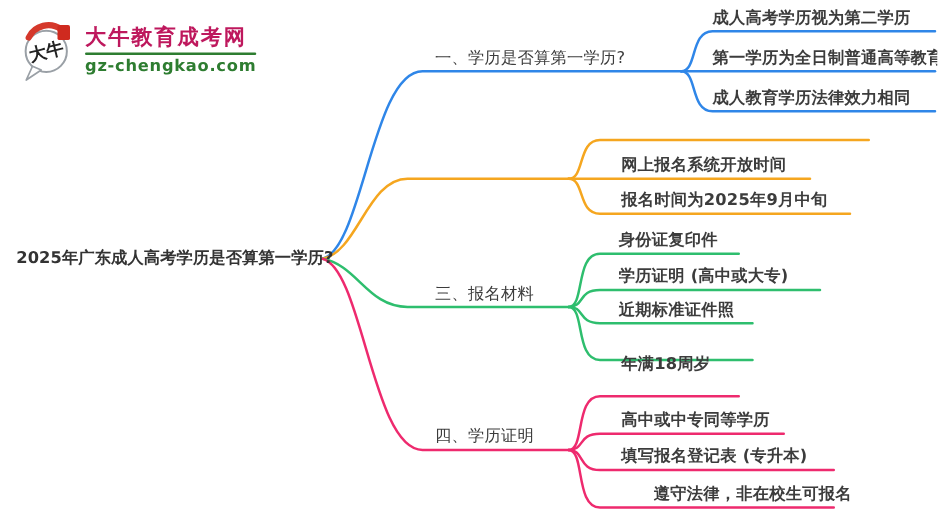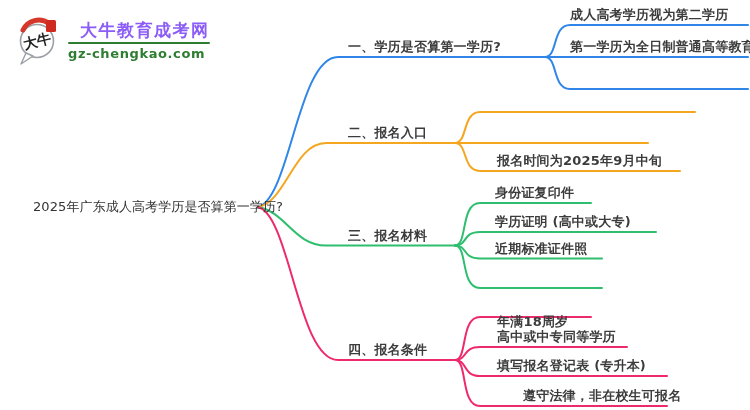--- a/index.html
+++ b/index.html
@@ -7,28 +7,28 @@
     position:relative;width:750px;height:410px;background:#ffffff;overflow:hidden;
     font-family:"DejaVu Sans","Liberation Sans",sans-serif;
   }
   .wires{position:absolute;left:0;top:0;}
   .node{
     position:absolute;white-space:nowrap;height:19px;line-height:19px;
     font-size:13px;color:#3c3c3c;font-weight:700;letter-spacing:0.2px;
   }
   .central{
     position:absolute;left:13px;top:197px;height:20px;line-height:20px;
-    white-space:nowrap;font-size:13px;color:#333333;font-weight:400;letter-spacing:0.1px;margin-left:20px;
+    white-space:nowrap;font-size:13px;color:#333333;font-weight:700;letter-spacing:0.1px;
   }
-  .blabel{font-weight:700;}
+  .blabel{font-weight:400;}
   .logo{position:absolute;left:16px;top:12px;display:flex;align-items:flex-start;}
   .logo-mark{display:block;}
   .logo-textcol{margin-left:6px;padding-top:8px;}
   .logo-name{
-    font-size:17px;font-weight:bold;color:#8b5cf6;letter-spacing:1.5px;line-height:20px;margin-left:12px;
+    font-size:17px;font-weight:bold;color:#be185d;letter-spacing:1.5px;line-height:20px;
   }
   .logo-divider{height:2px;background:#2e7d31;margin:2px 0 2px 0;border-radius:1px;}
   .logo-domain{
     font-size:13px;font-weight:bold;color:#2e7d31;letter-spacing:0.6px;line-height:15px;
   }
 </style>
 </head>
 <body>
 
 <div class="stage">
@@ -71,31 +71,32 @@
     <div class="logo-textcol">
       <div class="logo-name">大牛教育成考网</div>
       <div class="logo-divider"></div>
       <div class="logo-domain">gz-chengkao.com</div>
     </div>
   </header>
 
   <div class="central">2025年广东成人高考学历是否算第一学历?</div>
 
   <div class="node blabel" style="left:348px;top:37px">一、学历是否算第一学历?</div>
-  <div class="node blabel" style="left:348px;top:123px">二、报名入口</div>
   <div class="node blabel" style="left:348px;top:226px">三、报名材料</div>
-  <div class="node blabel" style="left:348px;top:340px">四、报名条件</div>
+  <div class="node blabel" style="left:348px;top:340px">四、学历证明</div>
 
   <div class="node" style="left:570px;top:5px">成人高考学历视为第二学历</div>
   <div class="node" style="left:570px;top:37px">第一学历为全日制普通高等教育</div>
+  <div class="node" style="left:570px;top:69px">成人教育学历法律效力相同</div>
 
+  <div class="node" style="left:497px;top:123px">网上报名系统开放时间</div>
   <div class="node" style="left:497px;top:151px">报名时间为2025年9月中旬</div>
 
   <div class="node" style="left:495px;top:183px">身份证复印件</div>
   <div class="node" style="left:495px;top:212px">学历证明 (高中或大专)</div>
   <div class="node" style="left:495px;top:239px">近期标准证件照</div>
 
-  <div class="node" style="left:497px;top:312px">年满18周岁</div>
+  <div class="node" style="left:497px;top:282px">年满18周岁</div>
   <div class="node" style="left:497px;top:327px">高中或中专同等学历</div>
   <div class="node" style="left:497px;top:356px">填写报名登记表 (专升本)</div>
   <div class="node" style="left:523px;top:386px">遵守法律，非在校生可报名</div>
 
 </div>
 
 </body></html>

